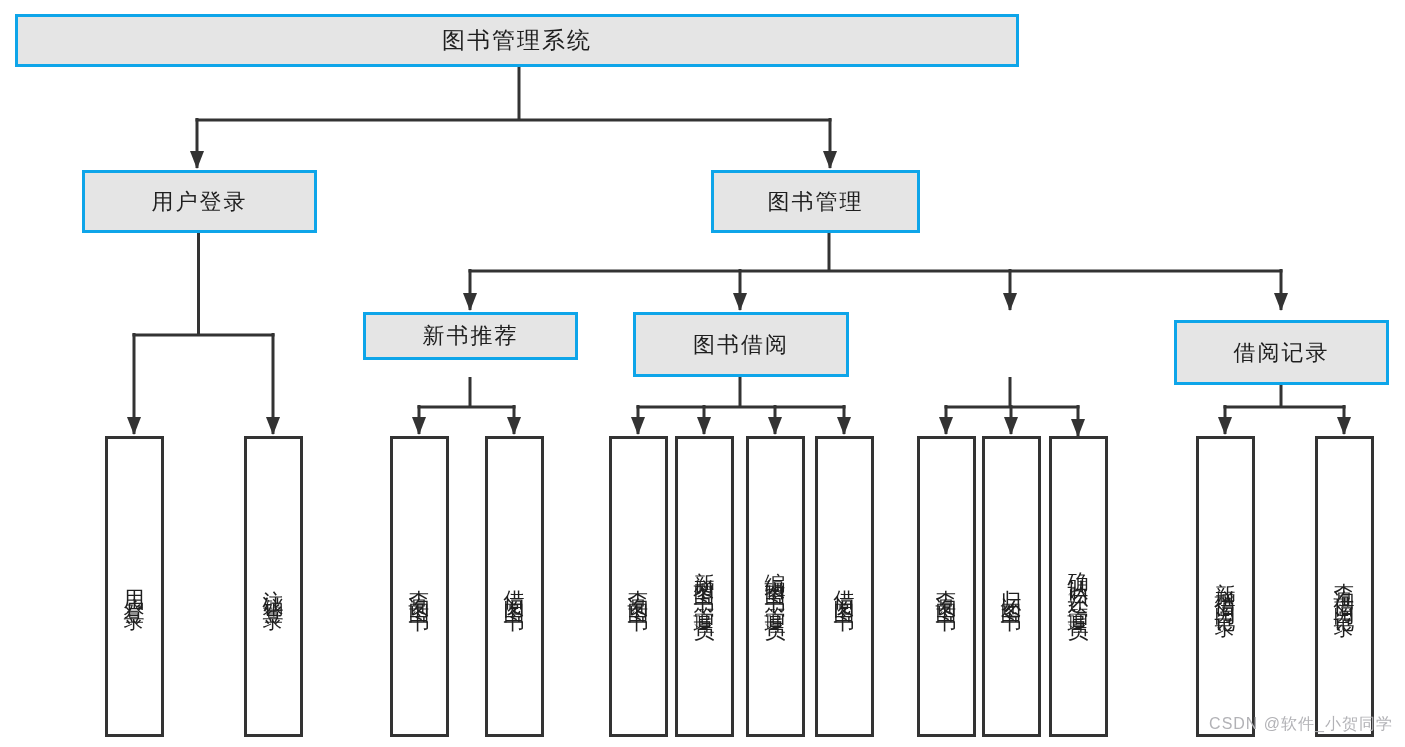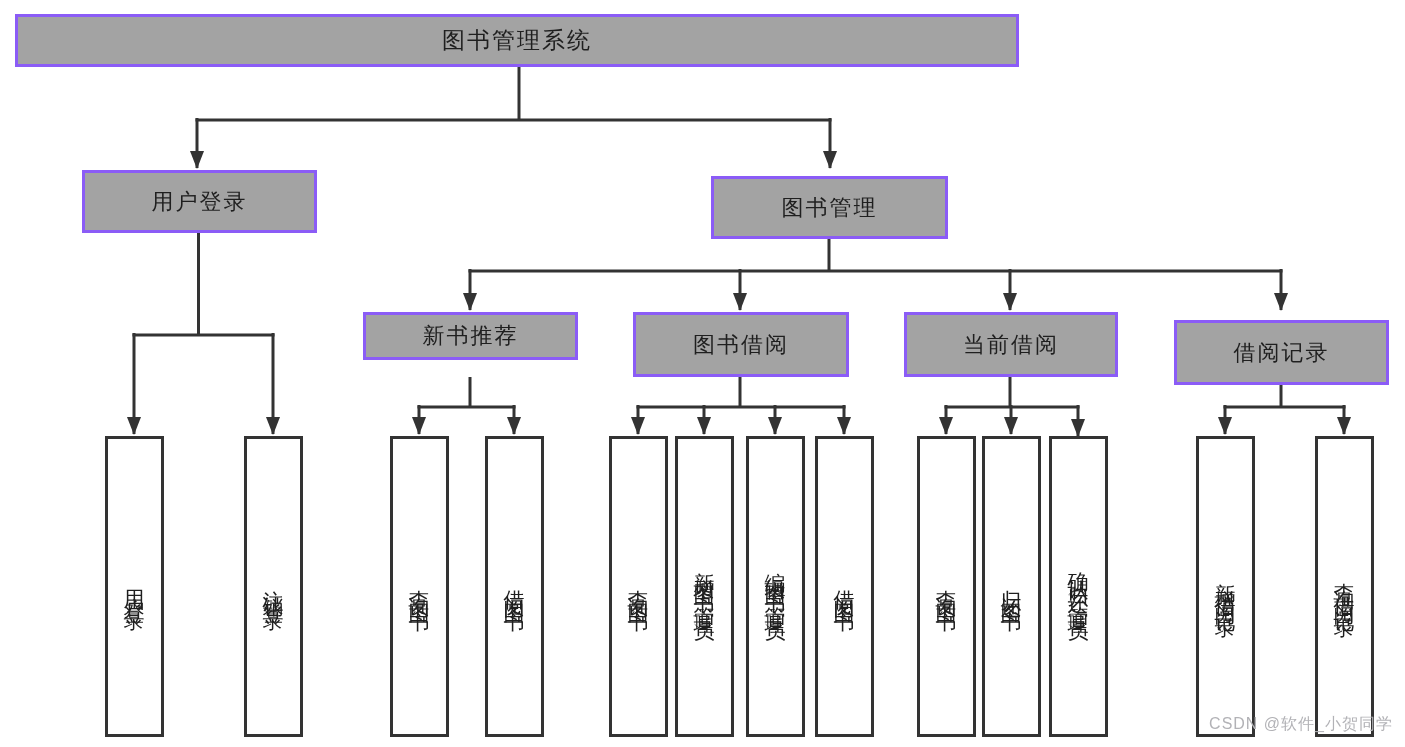--- a/index.html
+++ b/index.html
@@ -12,33 +12,33 @@
     overflow: hidden;
   }
   svg.connectors {
     position: absolute;
     left: 0; top: 0;
     width: 1405px; height: 747px;
   }
   .hbox {
     position: absolute;
     box-sizing: border-box;
-    border: 3px solid #8b5cf6;
-    background: #a3a3a3;
+    border: 3px solid #0ea5e9;
+    background: #e5e5e5;
     display: flex;
     align-items: center;
     justify-content: center;
     font-size: 22px;
     letter-spacing: 2px;
     color: #1f1f1f;
     white-space: nowrap;
   }
   .root-box   { left: 15px;   top: 14px;  width: 1004px; height: 53px; font-size: 23px; }
   .l2-a       { left: 82px;   top: 170px; width: 235px;  height: 63px; }
-  .l2-b       { left: 711px;  top: 170px; width: 237px;  height: 63px; margin-top: 6px; }
+  .l2-b       { left: 711px;  top: 170px; width: 209px;  height: 63px; }
   .l3-a       { left: 363px;  top: 312px; width: 215px;  height: 48px; }
   .l3-b       { left: 633px;  top: 312px; width: 216px;  height: 65px; }
   .l3-c       { left: 904px;  top: 312px; width: 214px;  height: 65px; }
   .l3-d       { left: 1174px; top: 320px; width: 215px;  height: 65px; }
   .vbox {
     position: absolute;
     top: 436px;
     width: 59px;
     height: 301px;
     box-sizing: border-box;
@@ -146,21 +146,20 @@
     </g>
   </svg>
 
   <div class="hbox root-box">图书管理系统</div>
 
   <div class="hbox l2-a">用户登录</div>
   <div class="hbox l2-b">图书管理</div>
 
   <div class="hbox l3-a">新书推荐</div>
   <div class="hbox l3-b">图书借阅</div>
-  <div class="hbox l3-c">当前借阅</div>
   <div class="hbox l3-d">借阅记录</div>
 
   <div class="vbox leaf-1">用户登录</div>
   <div class="vbox leaf-2">注销登录</div>
 
   <div class="vbox leaf-3">查询图书</div>
   <div class="vbox leaf-4">借阅图书</div>
 
   <div class="vbox leaf-5">查询图书</div>
   <div class="vbox leaf-6">新增图书（管理员）</div>

